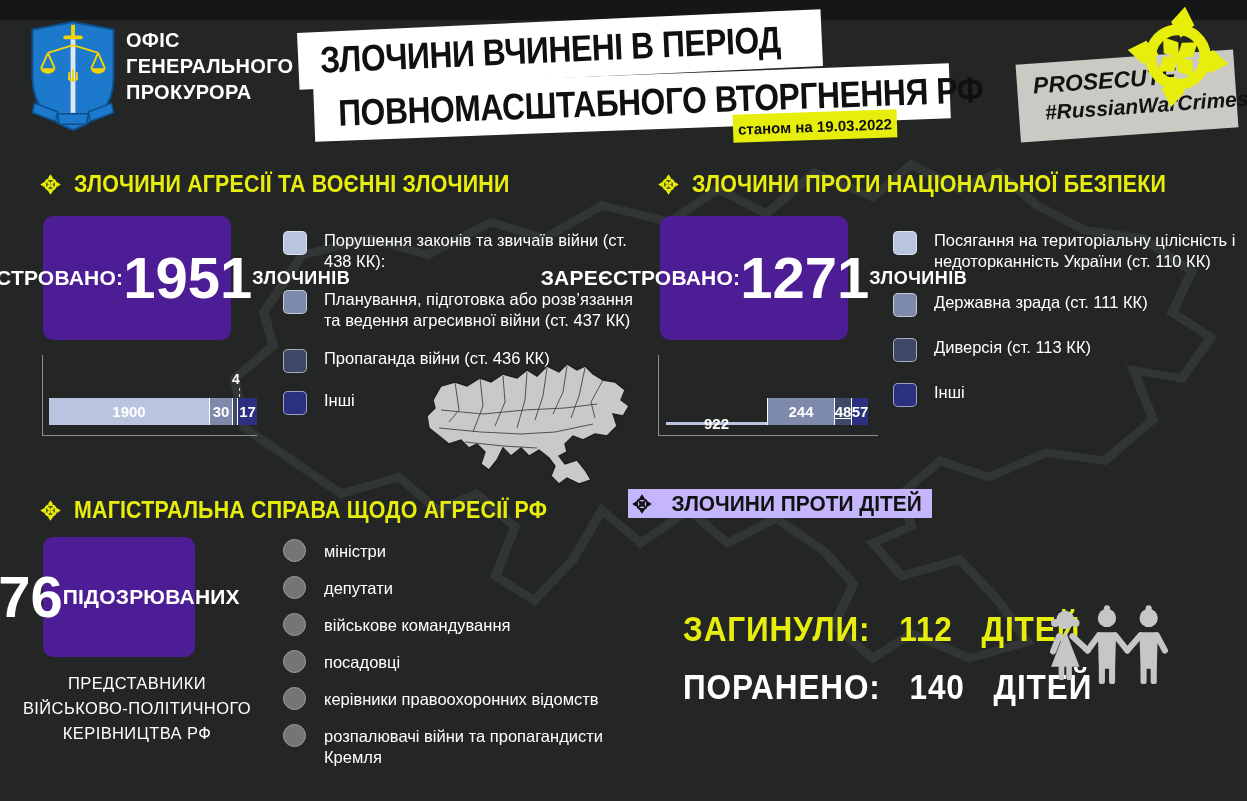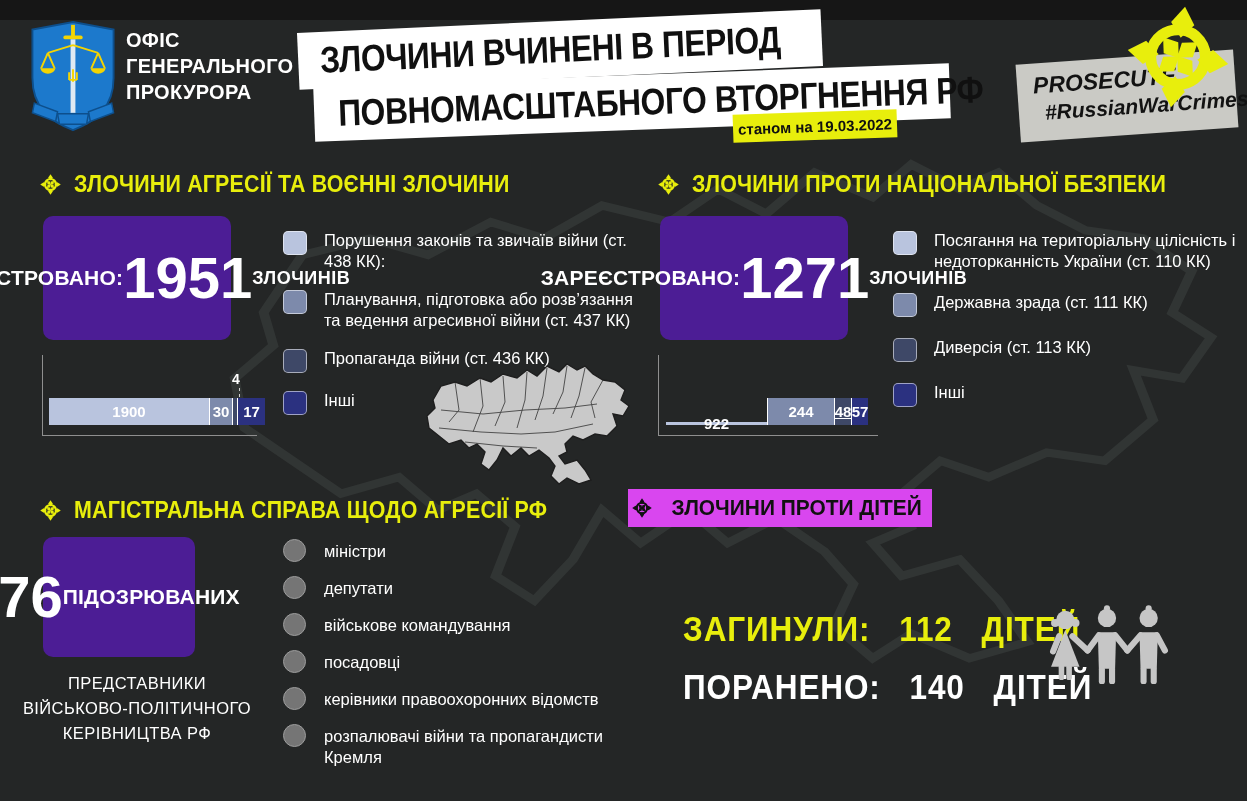--- a/index.html
+++ b/index.html
@@ -70,21 +70,21 @@
   .ua-map{left:424px;top:352px;width:212px;height:164px;}
   
   .subtitle{left:12px;top:671px;width:250px;text-align:center;font-size:16.5px;
     line-height:1.5;white-space:pre-line;font-weight:400;letter-spacing:.4px;}
   .case-list{left:283px;top:539px;display:flex;flex-direction:column;gap:13px;width:360px;}
   .case-item{display:flex;gap:18px;align-items:flex-start;min-height:24px;}
   .bullet{width:23px;height:23px;border-radius:50%;background:#757575;border:1.5px solid #9c9c9c;
     flex-shrink:0;box-sizing:border-box;}
   .case-txt{font-size:16.5px;line-height:1.3;padding-top:2px;}
   
-  .child-banner{left:628px;top:489px;width:304px;height:38px;background:#d946ef;
+  .child-banner{left:628px;top:489px;width:304px;height:29px;background:#c4b5fd;
     display:flex;align-items:center;justify-content:center;gap:13px;z-index:2;}
   .child-banner .xh{width:20px;height:20px;color:#111;flex-shrink:0;}
   .child-banner h2{margin:0;color:#111;font-size:22px;font-weight:800;white-space:nowrap;
     transform:scaleX(.95);transform-origin:center;}
   .stat-row{display:flex;align-items:baseline;gap:32px;font-weight:800;
     transform:scaleX(.9);transform-origin:left center;letter-spacing:1px;white-space:nowrap;}
   .stat-row span{font-size:35px;}
   .killed-row{left:683px;top:609px;color:#e8ee0c;}
   .wounded-row{left:683px;top:667px;color:#fff;}
   .kids{left:1048px;top:603px;width:122px;height:102px;color:#c6c6c6;}
@@ -188,21 +188,21 @@
   <div class="leg-item">
     <div class="swatch" style="background: rgb(43, 49, 128);"></div>
     <div class="leg-txt">Інші</div>
   </div>
 </div>
 <div class="abs chart chart-aggr">
   <div class="bar">
     <div class="seg" style="width: 160px; background: rgb(185, 196, 222);">1900</div>
     <div class="seg" style="width: 23px; background: rgb(125, 138, 171);">30</div>
     <div class="seg" style="width: 5px; background: rgb(62, 72, 103);"></div>
-    <div class="seg" style="width: 28px; background: rgb(43, 49, 128);">17</div>
+    <div class="seg" style="width: 20px; background: rgb(43, 49, 128);">17</div>
   </div>
   <div class="callout callout-lbl">4</div>
   <div class="callout callout-tick"></div>
 </div>
 
 <div class="abs sec-head head-natsec">
   <svg class="xh" viewBox="0 0 40 40">
       <use href="#xhair"></use>
     </svg>
   <h2>ЗЛОЧИНИ ПРОТИ НАЦІОНАЛЬНОЇ БЕЗПЕКИ</h2>

